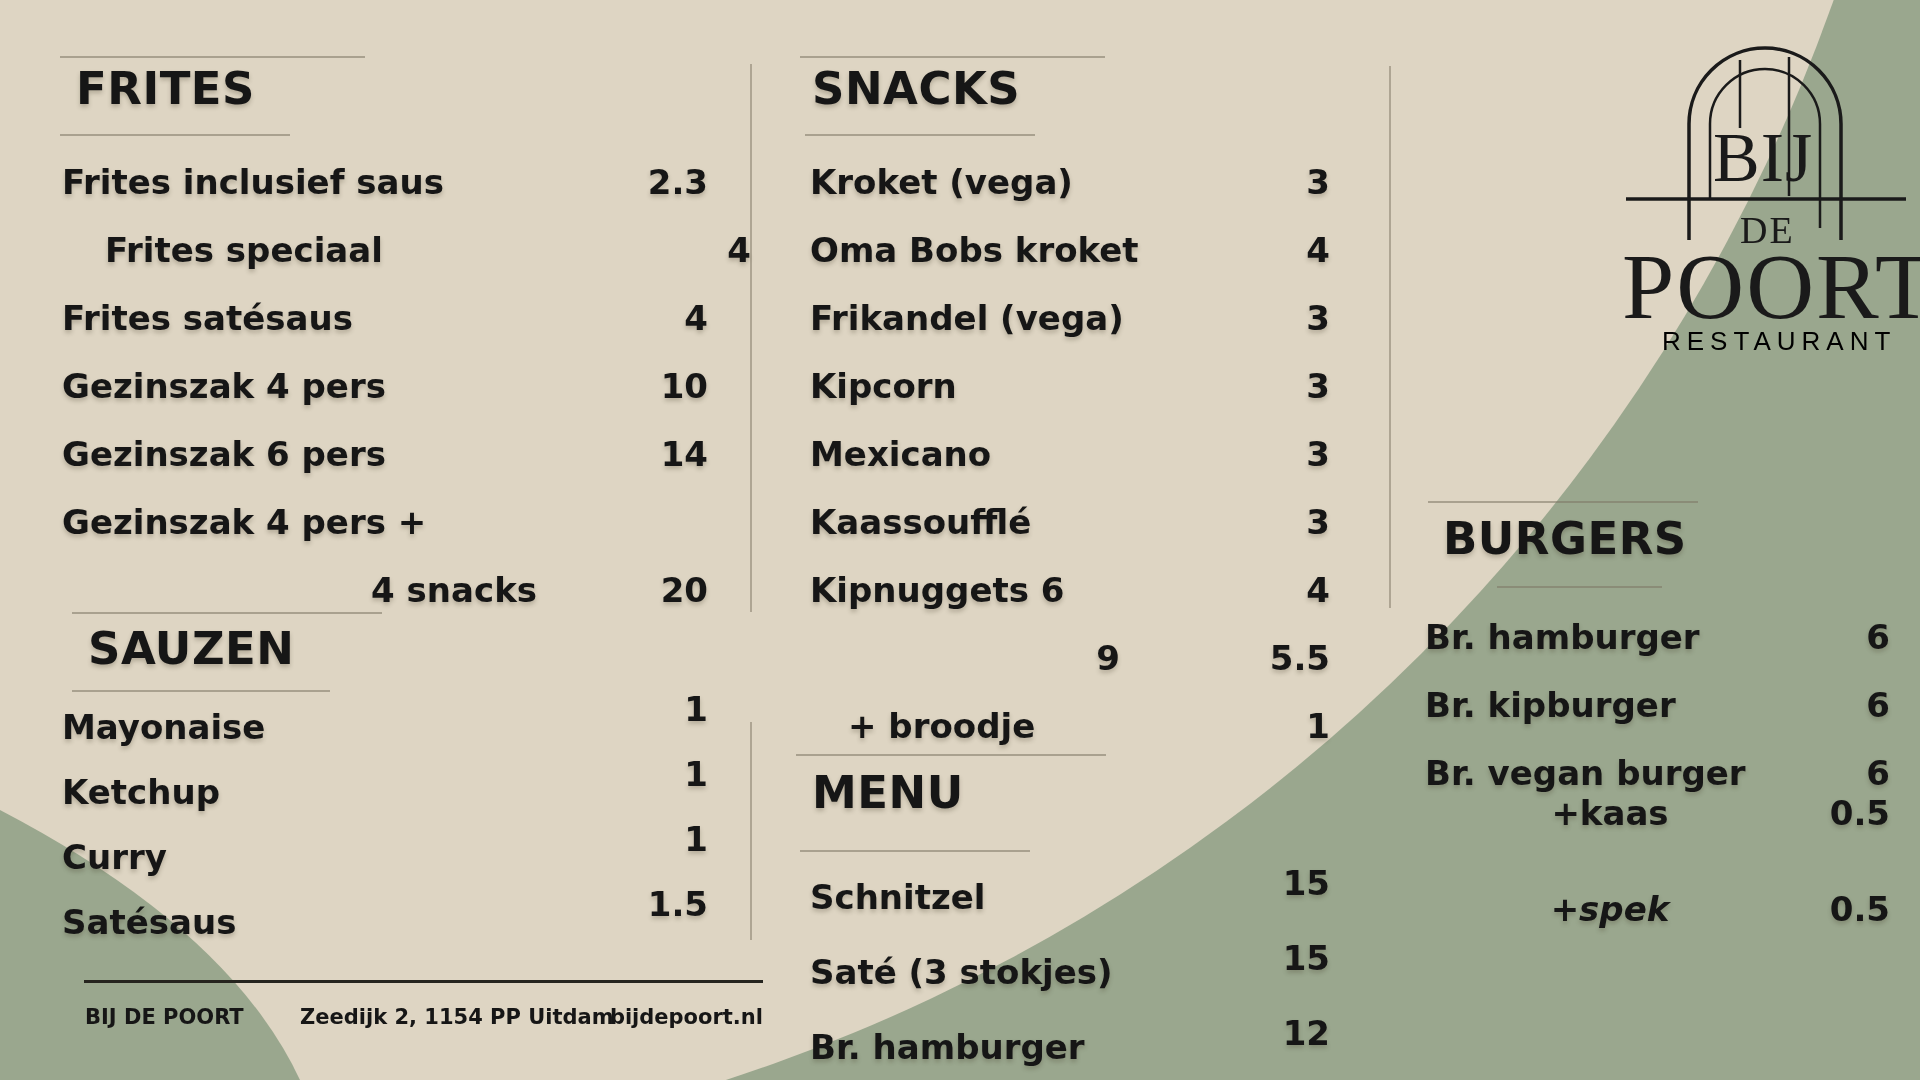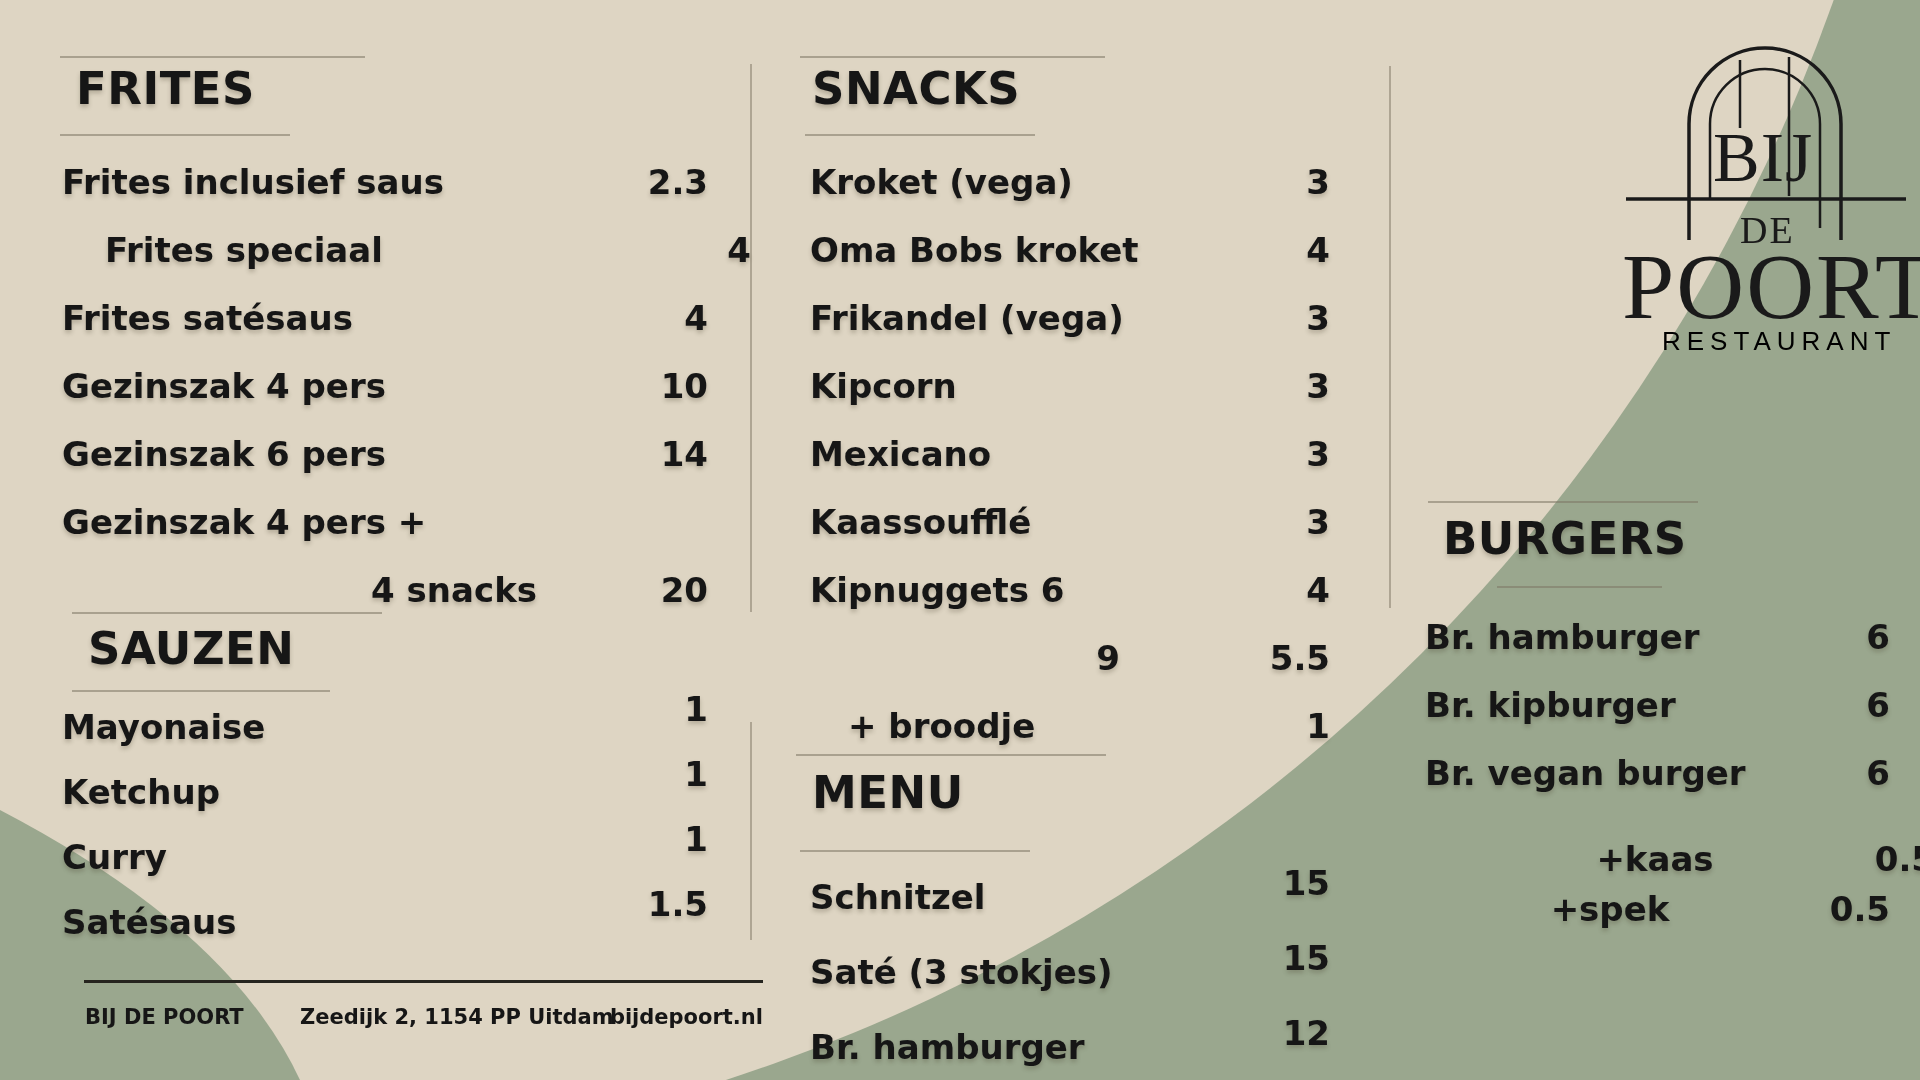--- a/index.html
+++ b/index.html
@@ -175,26 +175,26 @@
     <span class="price">6</span>
   </div>
   <div class="row c3" style="top:671px;">
     <span class="name">Br. kipburger</span>
     <span class="price">6</span>
   </div>
   <div class="row c3" style="top:739px;">
     <span class="name">Br. vegan burger</span>
     <span class="price">6</span>
   </div>
-  <div class="row c3" style="top:825px;margin-left:45px;">
+  <div class="row c3" style="top:779px;">
     <span class="name" style="left:1425px;width:370px;text-align:center;">+kaas</span>
     <span class="price">0.5</span>
   </div>
   <div class="row c3" style="top:875px;">
-    <span class="name" style="left:1425px;width:370px;text-align:center;">+spek</span>
+    <span class="name" style="left:1425px;width:370px;text-align:center;font-style:italic;">+spek</span>
     <span class="price">0.5</span>
   </div>
 
   <div class="vrule" style="left:750px;top:64px;height:548px;"></div>
   <div class="vrule" style="left:750px;top:722px;height:218px;"></div>
   <div class="vrule" style="left:1389px;top:66px;height:542px;"></div>
 
   <svg style="position:absolute;left:0;top:0;" width="1920" height="400" viewBox="0 0 1920 400">
     <g fill="none" stroke="#1a1a1a">
       <path stroke-width="3.5" d="M1689,240 L1689,124 A76,76 0 0 1 1841,124 L1841,240"></path>

